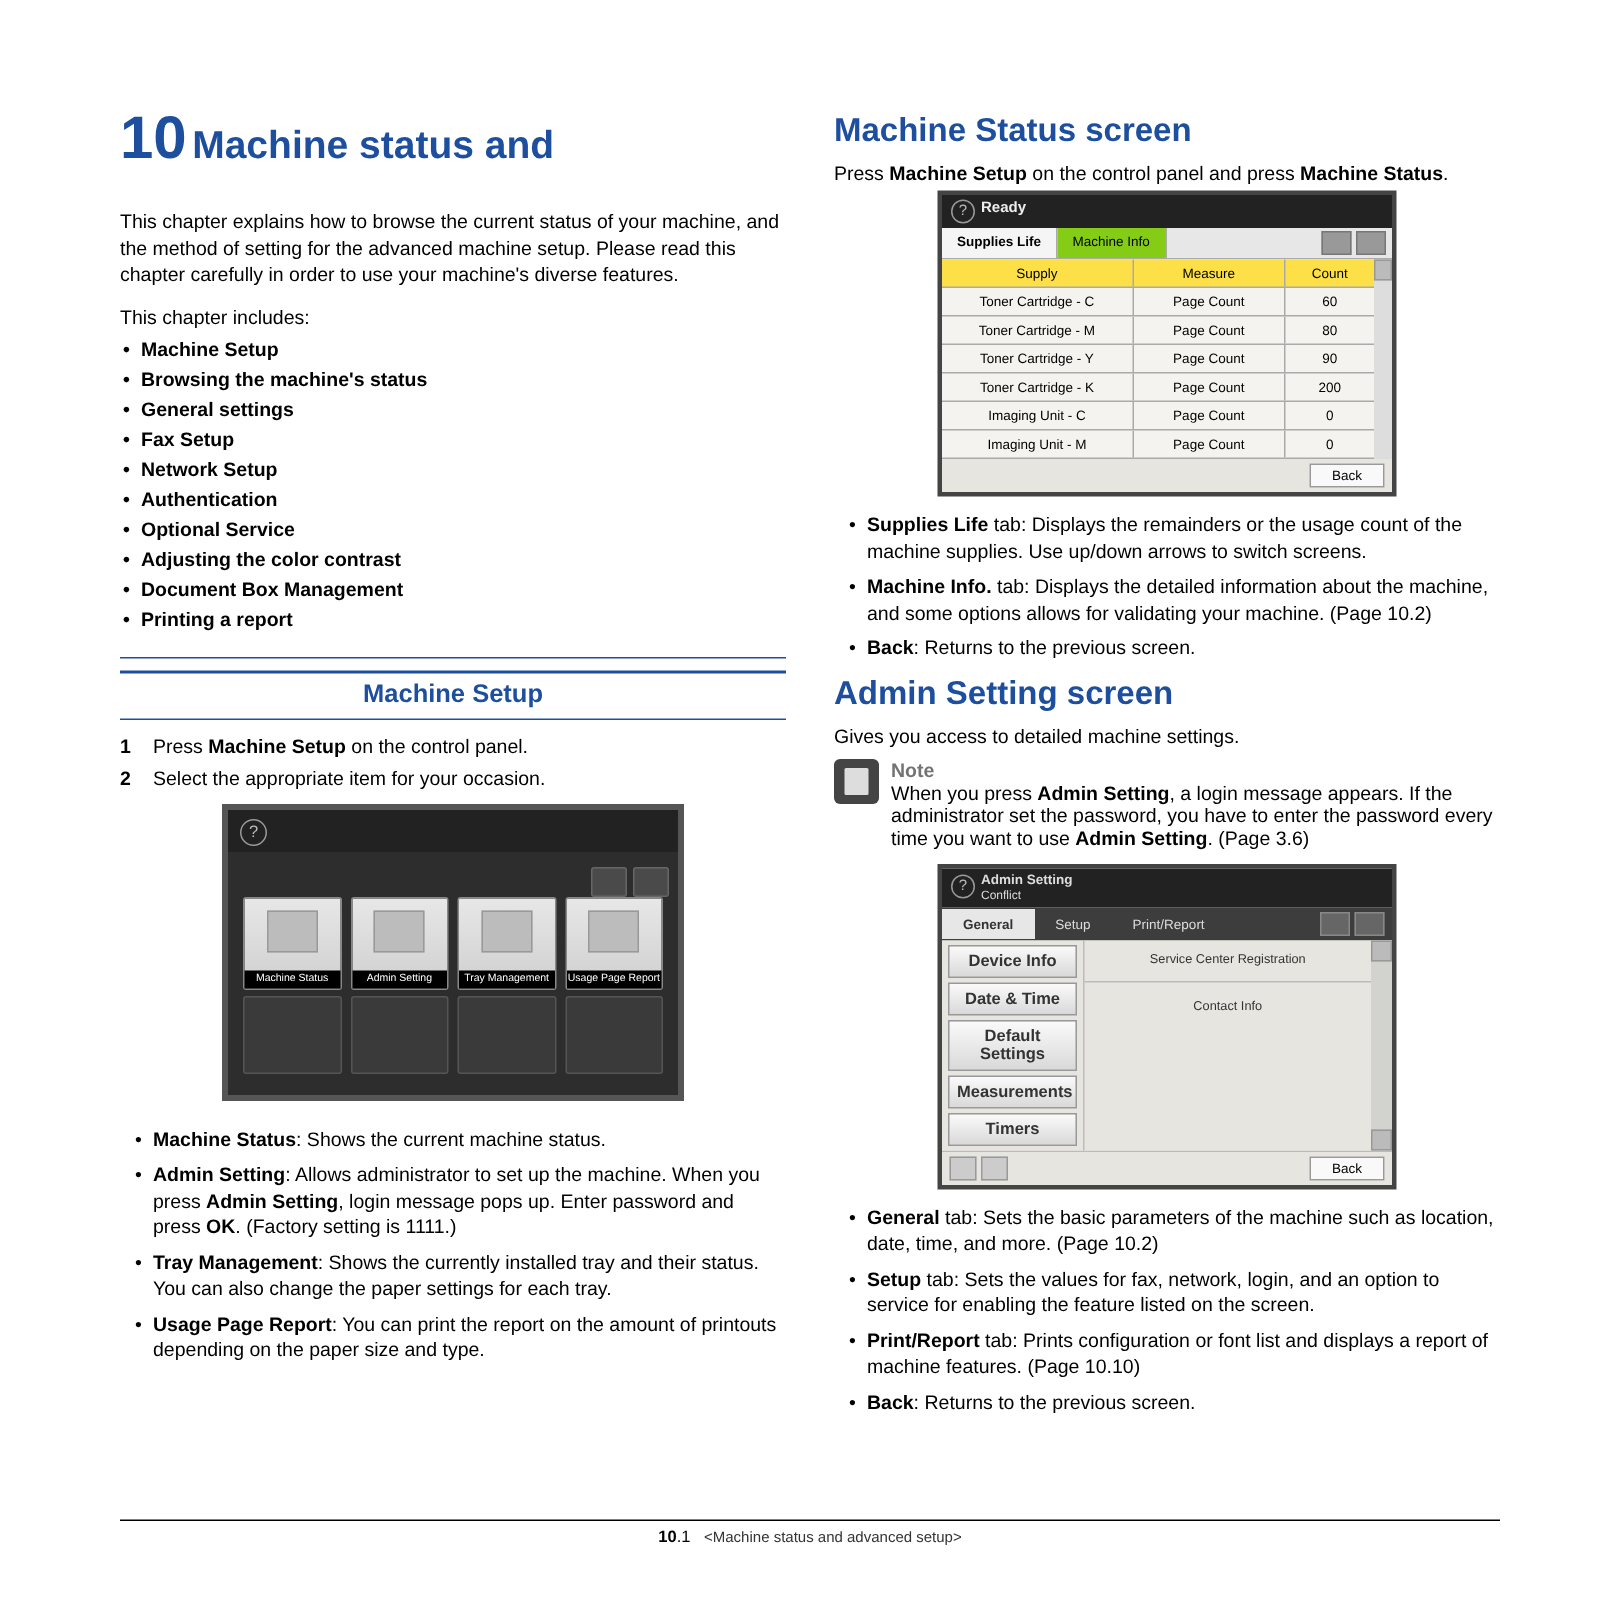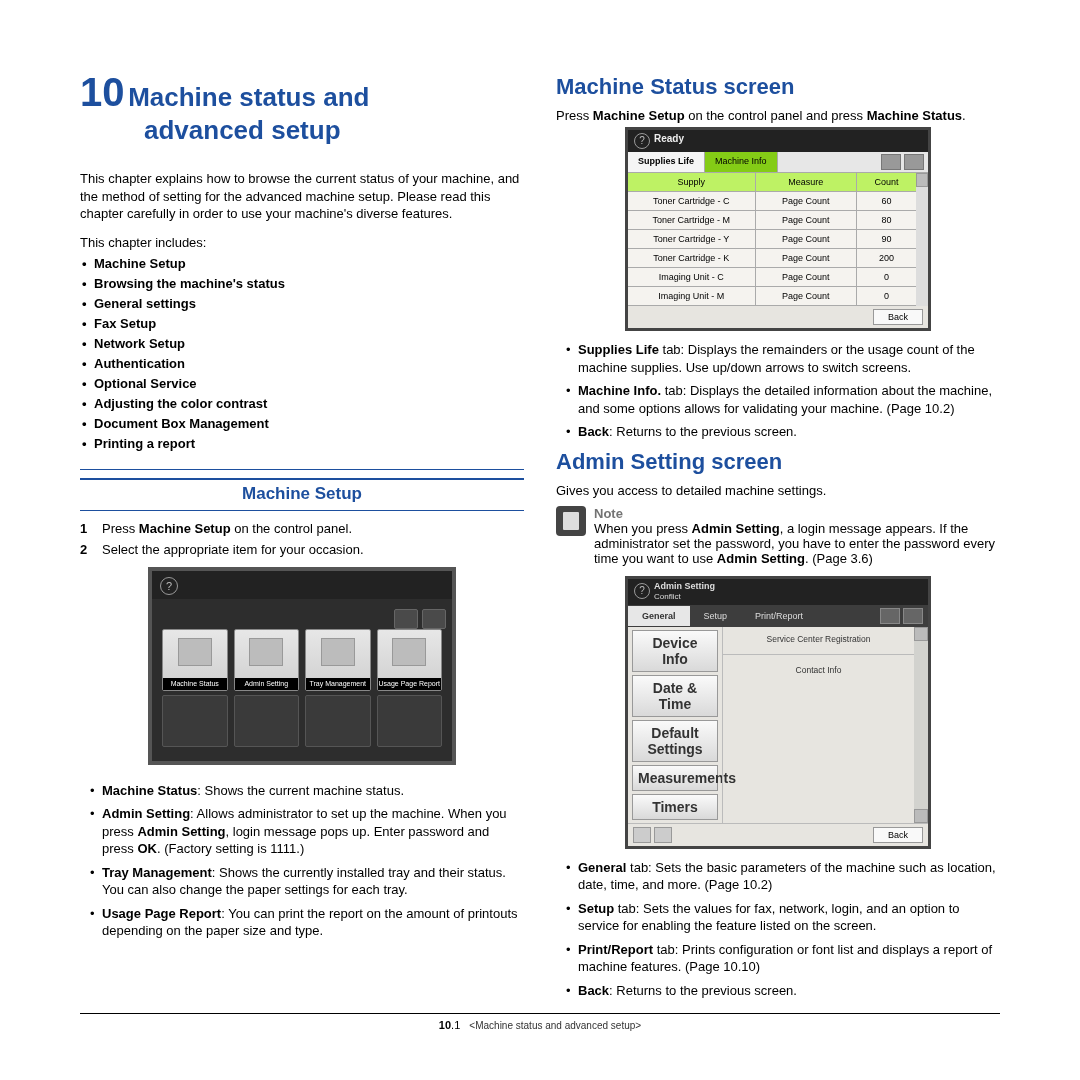--- a/index.html
+++ b/index.html
@@ -134,21 +134,21 @@
   }
   .st-tab.sel { background: #f5f5f5; font-weight: bold; }
   .st-btns {
     margin-left: auto; display: flex; gap: 3px; padding: 2px 4px;
   }
   .st-btns div {
     width: 18px; height: 14px; background: #999; border: 1px solid #777;
   }
   .st-grid { background: #f5f3ef; }
   .st-row { display: flex; border-bottom: 1px solid #aaa; }
-  .st-row.hd { background: #bef264; font-weight: normal; }
+  .st-row.hd { background: #fde047; font-weight: normal; }
   .st-c1 { width: 44%; padding: 4px 6px; border-right: 1px solid #aaa; }
   .st-c2 { width: 34%; padding: 4px 6px; border-right: 1px solid #aaa; text-align: center; }
   .st-c3 { width: 18%; padding: 4px 6px; text-align: center; }
   .st-scroll { width: 4%; background: #ddd; position: relative; }
   .st-scroll .thumb { position: absolute; top: 0; left: 0; right: 0; height: 12px; background: #bbb; border: 1px solid #999;}
   .st-foot { display: flex; justify-content: flex-end; padding: 3px 5px; background: #e7e5e0; }
   .st-back { border: 1px solid #999; background: #f9f9f9; padding: 2px 14px; font-size: 9px; }
 
   
   .ad-shot {
@@ -169,21 +169,21 @@
   .ad-tab { padding: 5px 14px; color: #333; font-size: 9px; }
   .ad-tab.sel { background: #e7e7e7; font-weight: bold; }
   .ad-tab.ns { color: #ddd; }
   .ad-right { margin-left: auto; display: flex; gap: 3px; padding: 3px 5px; }
   .ad-right div { width: 18px; height: 14px; background: #666; border: 1px solid #888; }
   .ad-body { display: flex; background: #e7e5e0; position: relative; }
   .ad-side { width: 94px; }
   .ad-sbtn {
     background: linear-gradient(#fafafa, #d9d9d9);
     border: 1px solid #999; margin: 3px 4px; padding: 4px 5px;
-    font-size: 14px; font-weight: bold; color: #333;
+    font-size: 11px; font-weight: bold; color: #333;
   }
   .ad-main { flex: 1; position: relative; border-left: 1px solid #bbb; padding-top: 3px; }
   .ad-it { font-size: 8.5px; padding: 4px 6px; color: #333; }
   .ad-sep { border-top: 1px solid #bbb; margin: 6px 0; }
   .ad-scrl { width: 14px; background: #d2d2ce; position: relative; }
   .ad-scrl .tu { position: absolute; top: 0; left: 0; right: 0; height: 12px; background: #bbb; border: 1px solid #999;}
   .ad-scrl .td { position: absolute; bottom: 0; left: 0; right: 0; height: 12px; background: #bbb; border: 1px solid #999;}
   .ad-foot { display: flex; background: #e7e5e0; padding: 3px 5px; border-top: 1px solid #bbb; }
   .ad-foot .lg { display: flex; gap: 3px; }
   .ad-foot .lg div { width: 16px; height: 14px; background: #ccc; border: 1px solid #999; }
@@ -215,21 +215,20 @@
 </style>
 </head>
 <body>
 
 <div class="page">
 
   <div class="col">
     <div class="ch-title">
       <span class="ch-num">10</span>
       <span class="ch-name">Machine status and</span><br>
-      <span class="ch-name" style="margin-left:64px">advanced setup</span>
     </div>
     <div class="intro">This chapter explains how to browse the current status of your machine, and the method of setting for the advanced machine setup. Please read this chapter carefully in order to use your machine's diverse features.</div>
     <div class="toc-label">This chapter includes:</div>
     <ul class="toc">
       <li>Machine Setup</li>
       <li>Browsing the machine's status</li>
       <li>General settings</li>
       <li>Fax Setup</li>
       <li>Network Setup</li>
       <li>Authentication</li>

